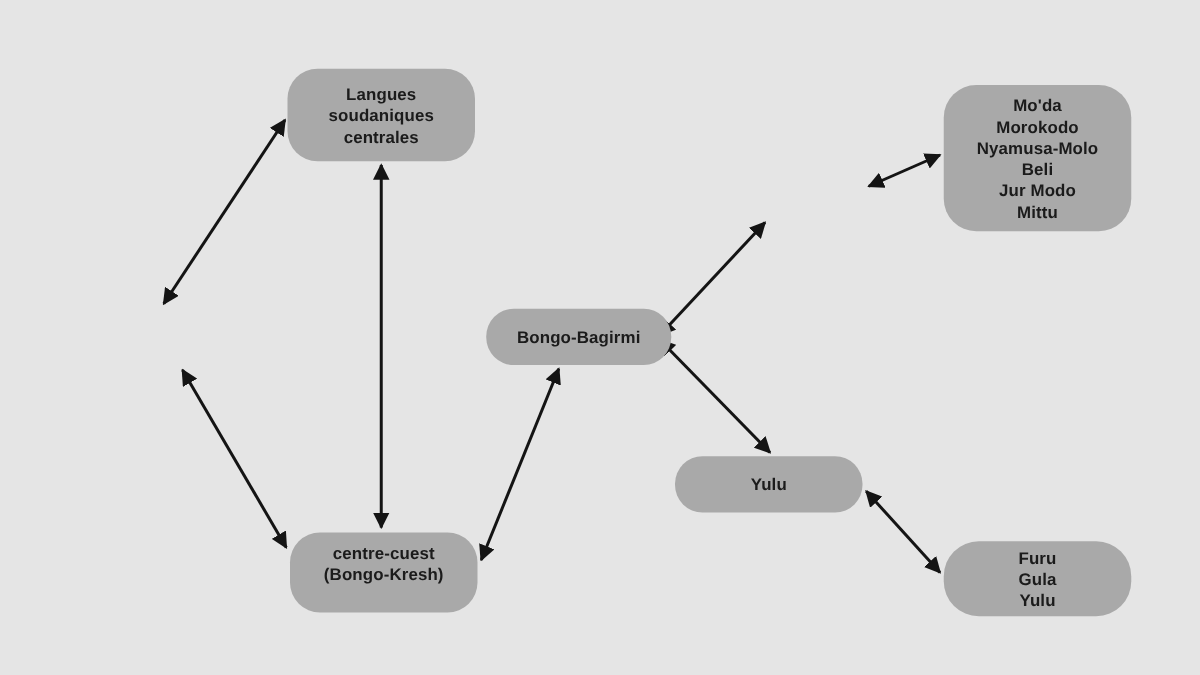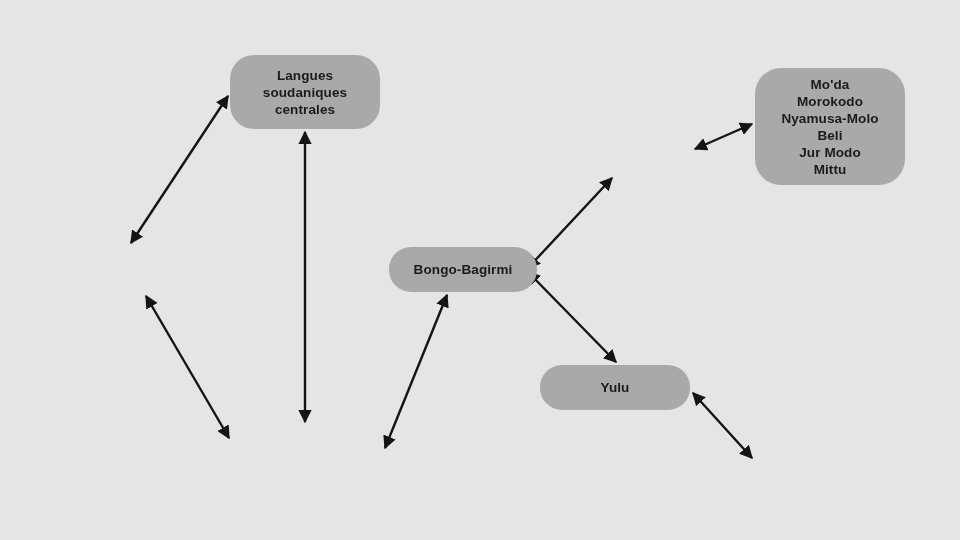--- a/index.html
+++ b/index.html
@@ -66,33 +66,42 @@
     </g>
   </svg>
 
   <div class="node" style="left:230px; top:55px; width:150px; height:74px;">
     <span class="node-label">Langues
 soudaniques
 centrales</span>
   </div>
 
 
+  <div class="node" style="left:232px; top:426px; width:150px; height:64px; align-items:flex-start; padding-top:8px;">
+    <span class="node-label">centre-cuest
+(Bongo-Kresh)</span>
+  </div>
 
   <div class="node" style="left:389px; top:247px; width:148px; height:45px; border-radius:22px;">
     <span class="node-label">Bongo-Bagirmi</span>
   </div>
 
 
   <div class="node" style="left:755px; top:68px; width:150px; height:117px; border-radius:26px;align-items:center;">
     <span class="node-label">Mo'da
 Morokodo
 Nyamusa-Molo
 Beli
 Jur Modo
 Mittu</span>
   </div>
 
   <div class="node" style="left:540px; top:365px; width:150px; height:45px; border-radius:22px;">
     <span class="node-label">Yulu</span>
   </div>
 
+  <div class="node" style="left:755px; top:433px; width:150px; height:60px; border-radius:28px;">
+    <span class="node-label">Furu
+Gula
+Yulu</span>
+  </div>
 
 </div>
 
 </body></html>

